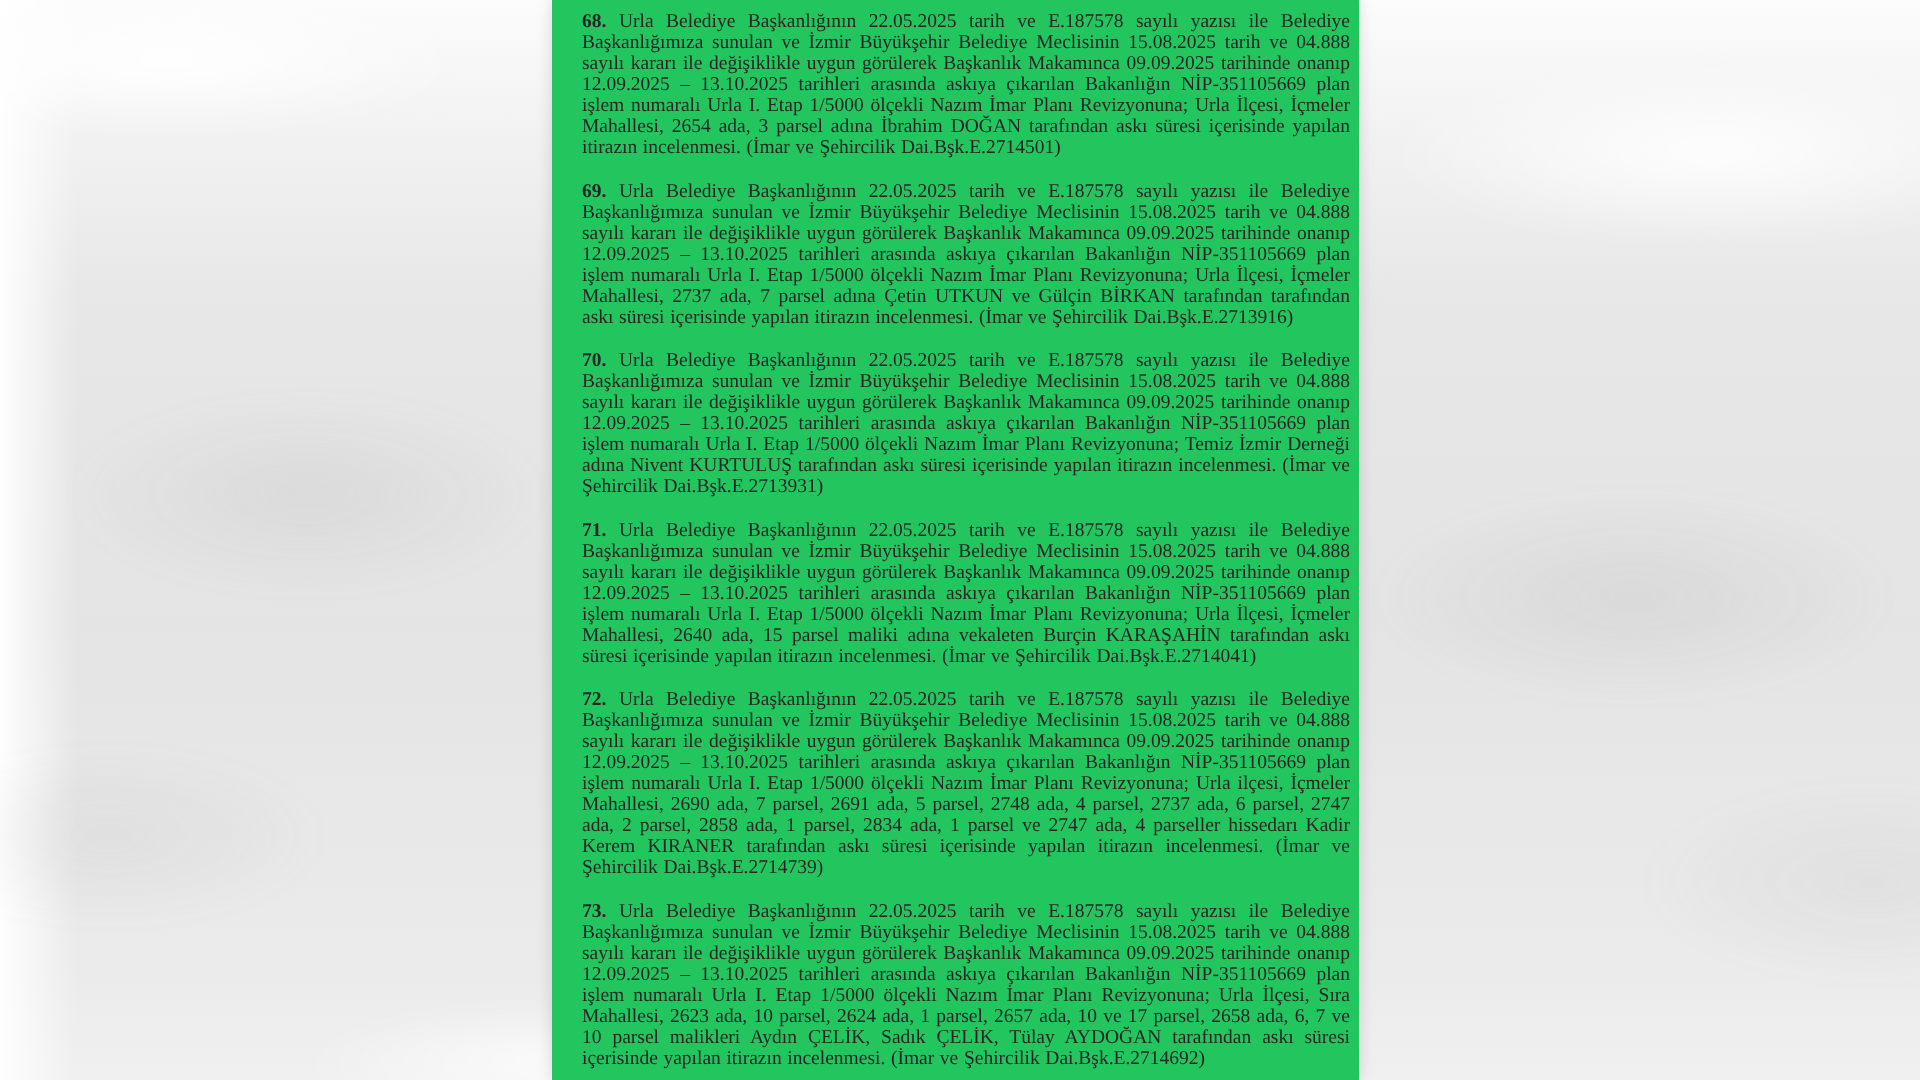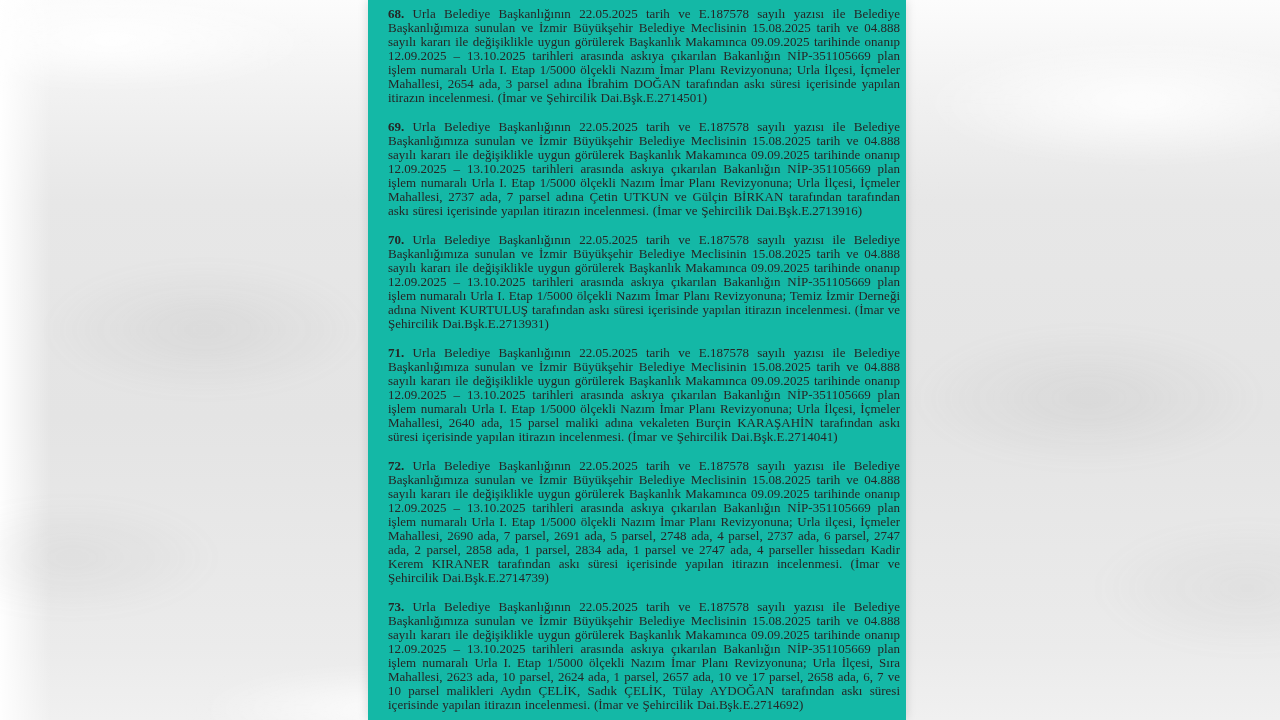--- a/index.html
+++ b/index.html
@@ -40,21 +40,21 @@
   }
   
   .page {
     position: absolute;
     left: 368px;
     top: 0;
     width: 538px;
     height: 720px;
     box-sizing: border-box;
     padding: 7px 6px 0 20px;
-    background: #14b8a6;
+    background: #22c55e;
     box-shadow: 0 0 10px rgba(0,0,0,0.14);
     overflow: hidden;
   }
   .item {
     margin: 0 0 15px 0;
     font-size: 13px;
     line-height: 14px;
     color: #262626;
     text-align: justify;
     letter-spacing: 0;

